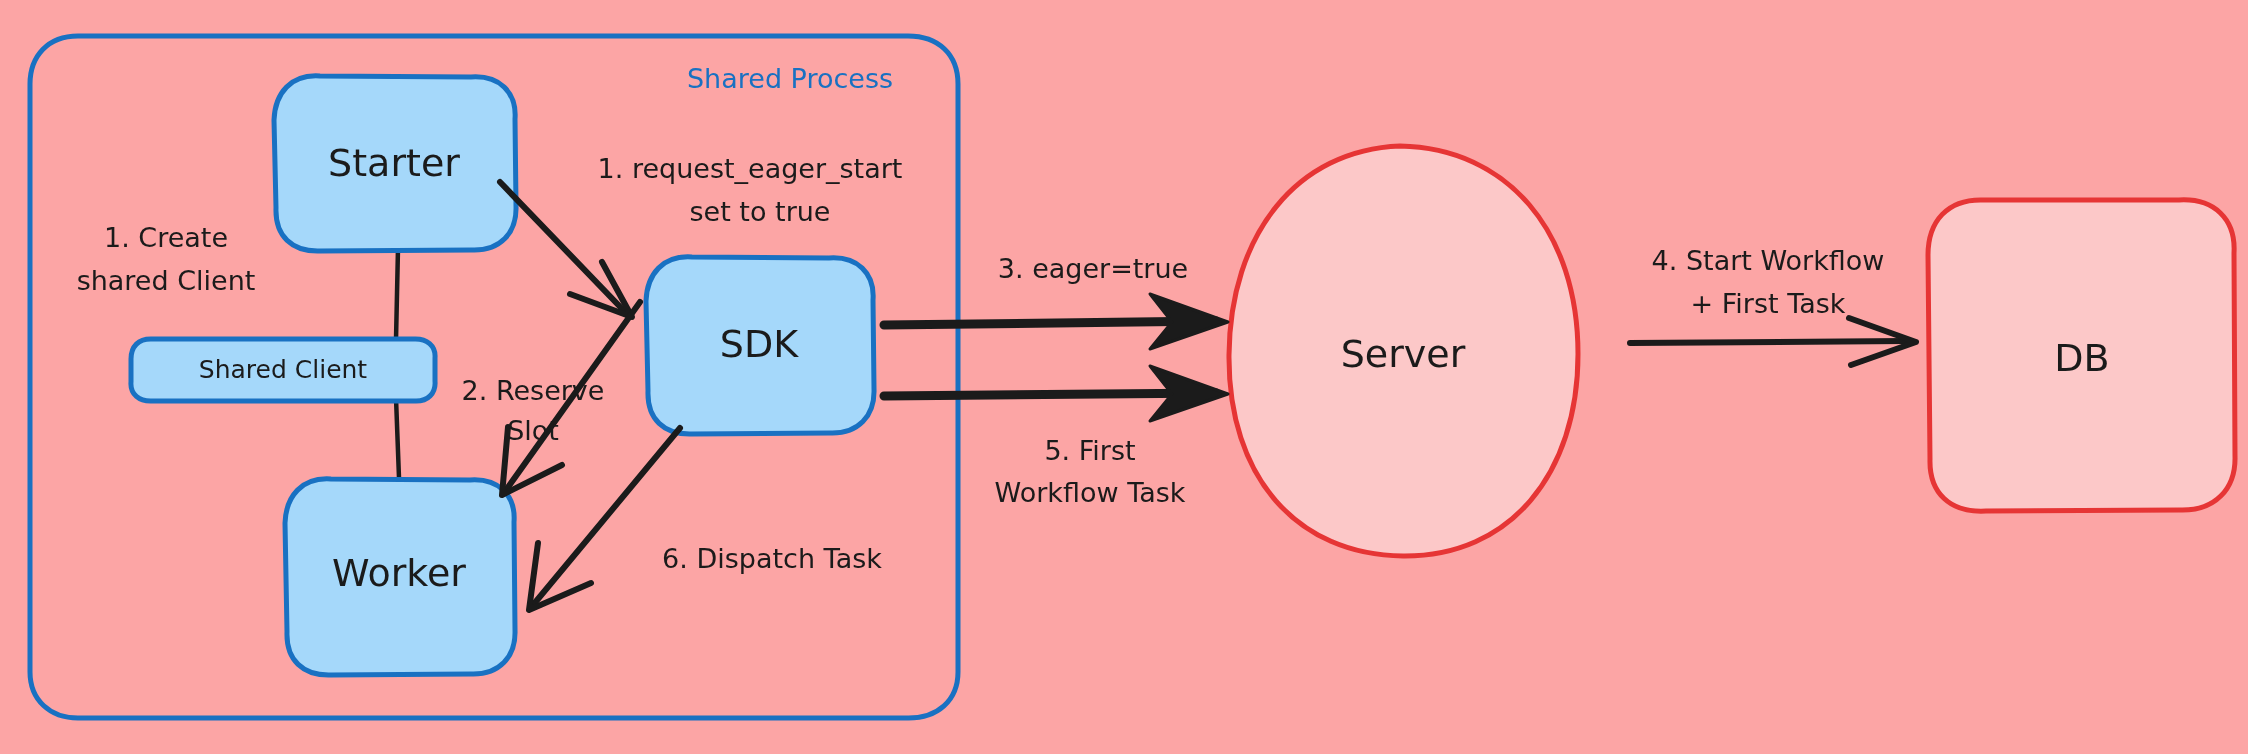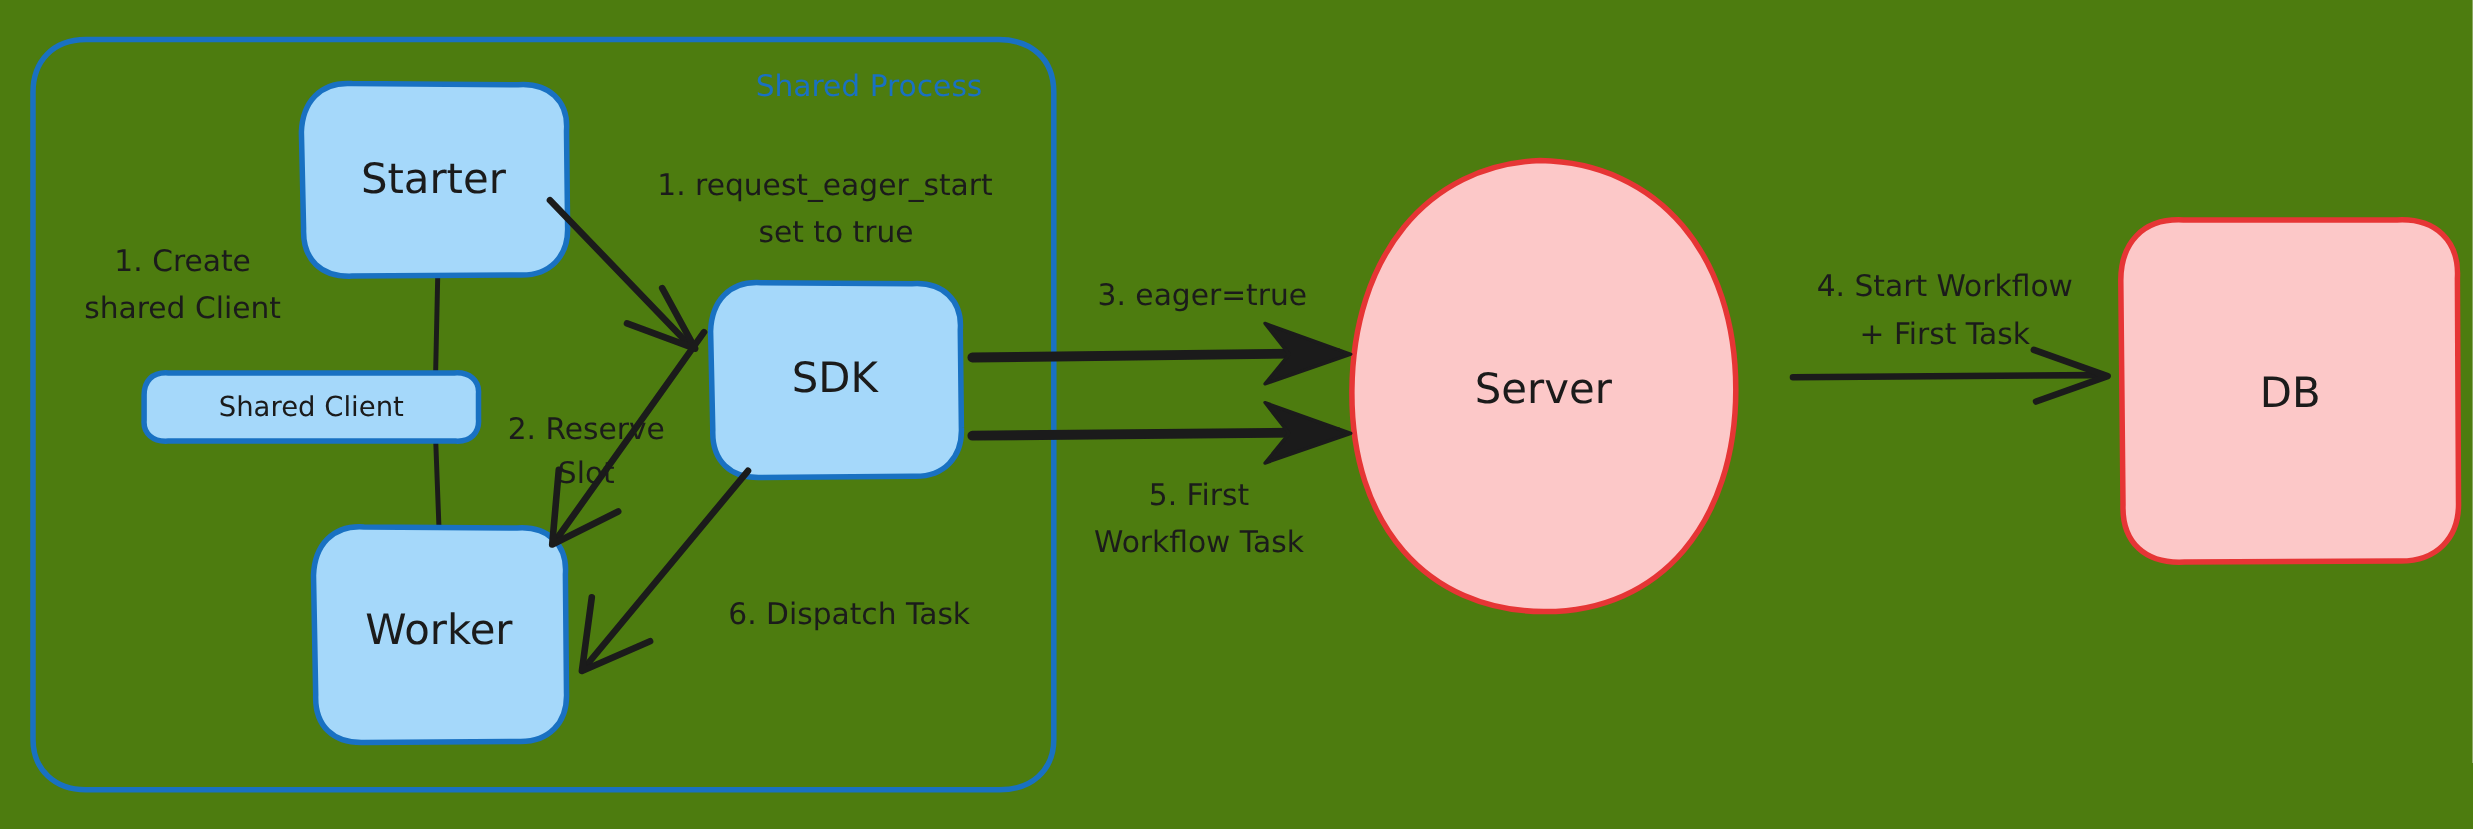--- a/index.html
+++ b/index.html
@@ -7,21 +7,21 @@
     padding: 0;
     background: #ffffff;
   }
   body {
     font-family: "DejaVu Sans", sans-serif;
   }
   #canvas {
     position: relative;
     width: 2248px;
     height: 754px;
-    background: #4d7c0f;
+    background: #fca5a5;
     overflow: hidden;
   }
   svg#diagram {
     position: absolute;
     left: 0;
     top: 0;
     width: 2248px;
     height: 754px;
   }
   .node-label {

